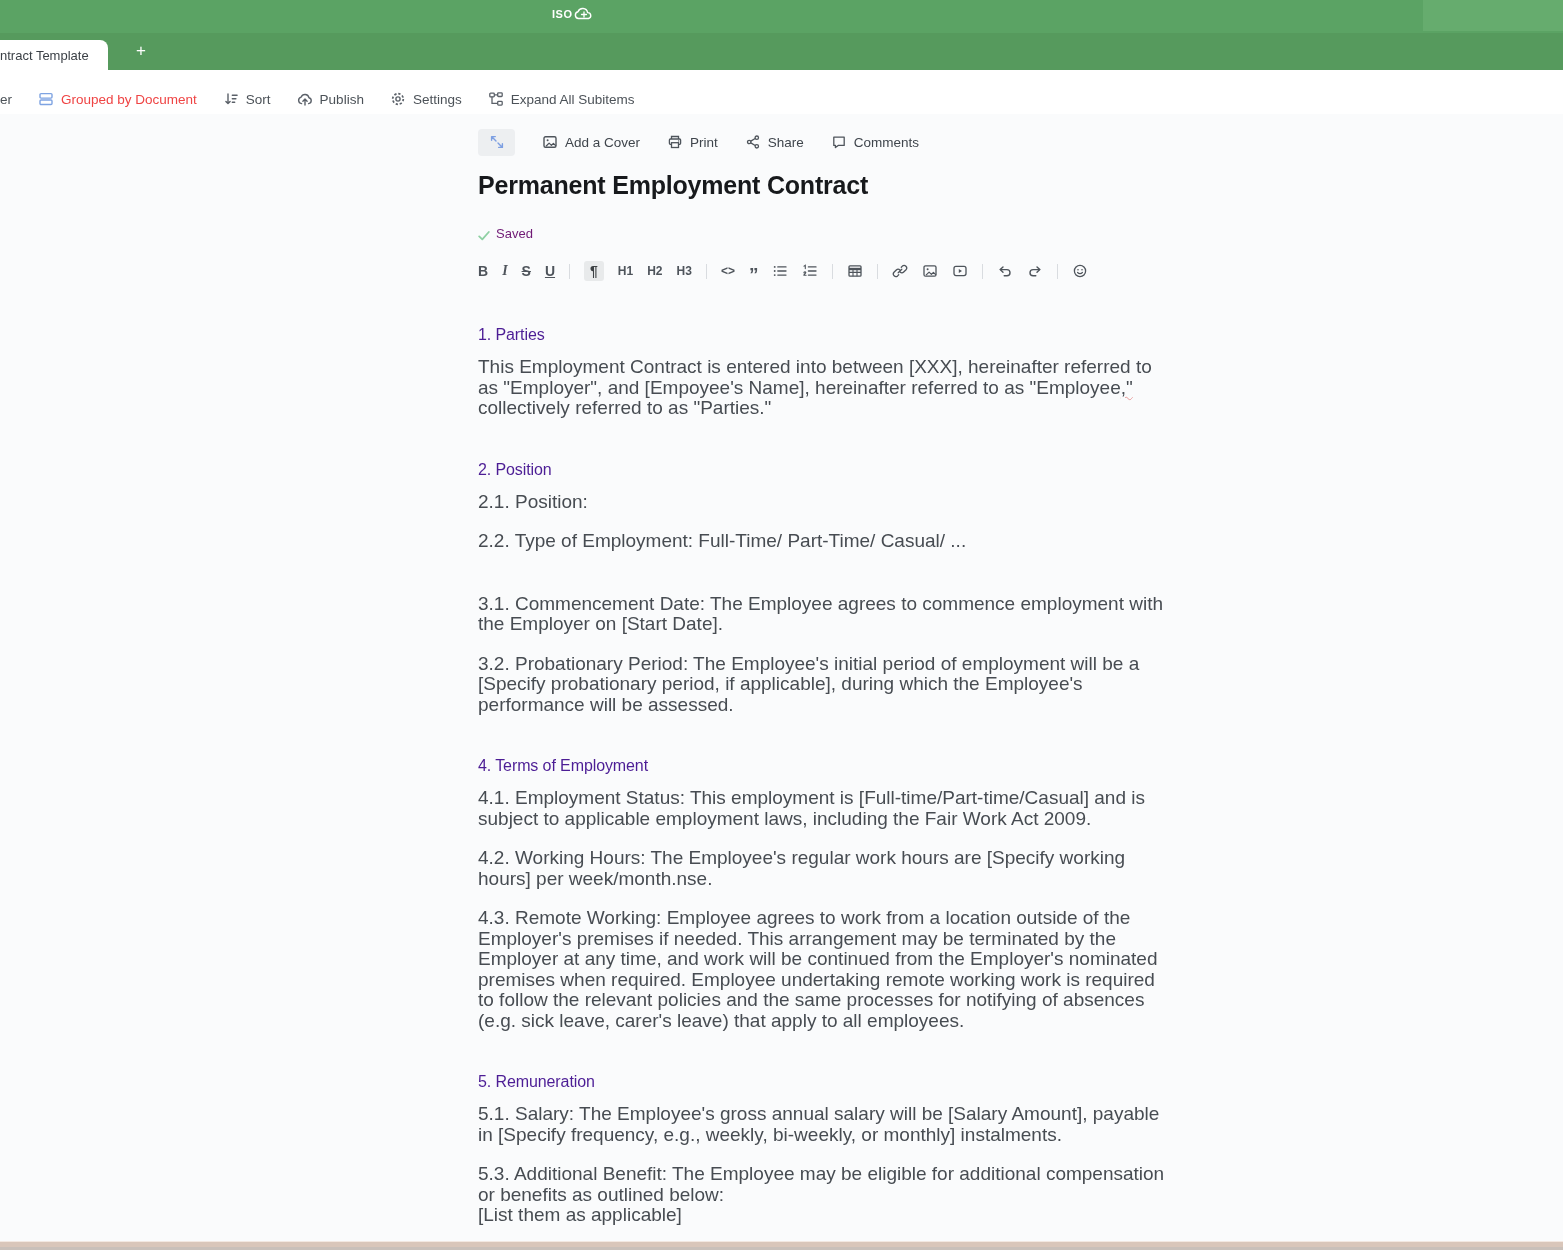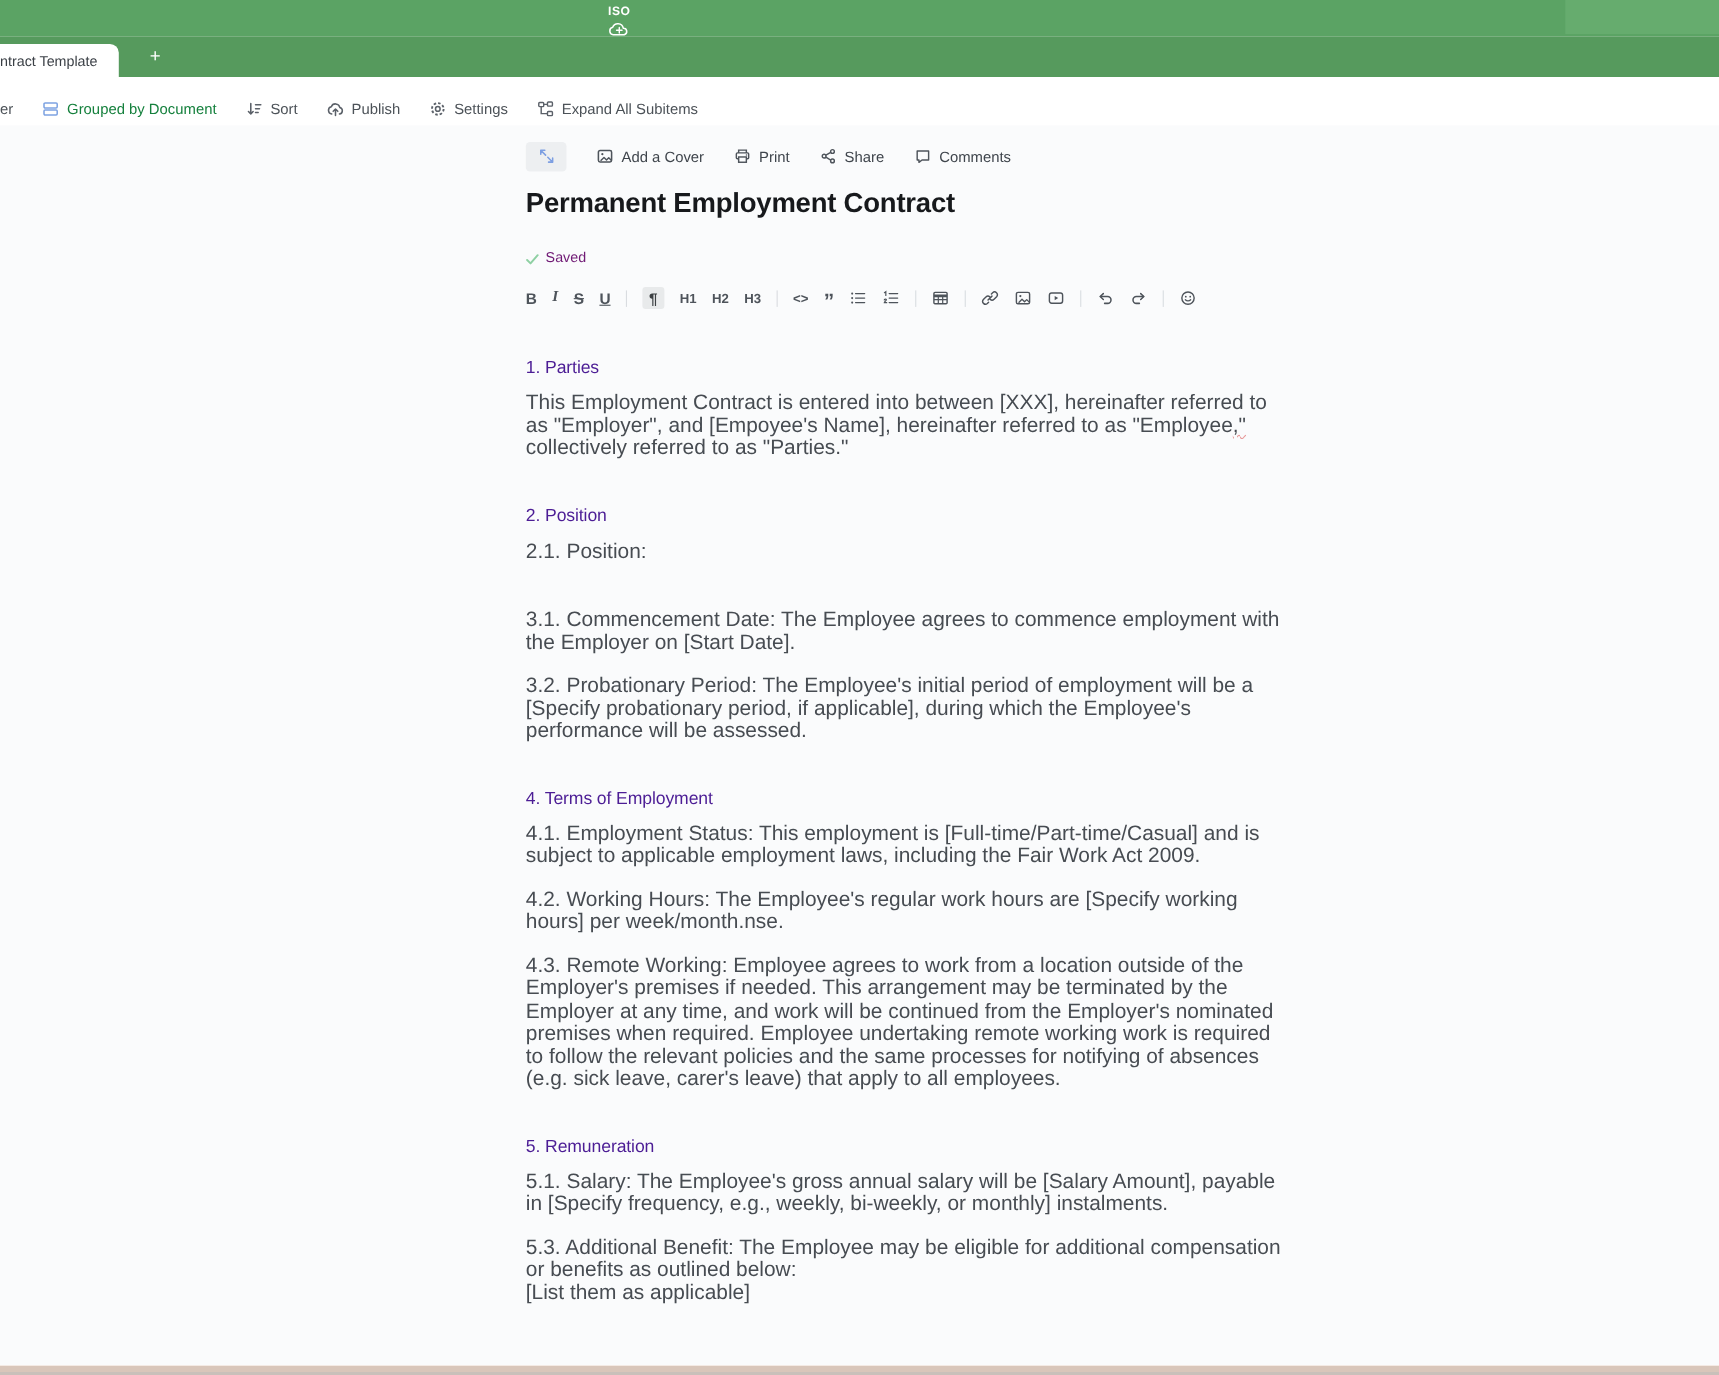--- a/index.html
+++ b/index.html
@@ -2,36 +2,36 @@
 <html><head>
 <meta charset="utf-8">
 <style>
   * { margin:0; padding:0; box-sizing:border-box; }
   html,body { width:1563px; height:1250px; overflow:hidden; background:#fff;
               font-family:"Liberation Sans","DejaVu Sans",sans-serif; }
 
   
   .topbar { position:relative; height:33px; background:#5ba364; }
   .topbar-corner { position:absolute; right:0; top:0; width:140px; height:31px; background:#66ac6e; }
-  .logo { position:absolute; left:552px; top:5px; display:flex; align-items:center; gap:1px; color:#fff;flex-direction:column; }
+  .logo { position:absolute; left:552px; top:5px; display:flex; align-items:center; gap:1px; color:#fff; }
   .logo-text { font-size:11px; font-weight:bold; letter-spacing:.5px; }
 
   .tabrow { position:relative; height:37px; background:#569a5d; }
   .tab { position:absolute; left:-14px; top:7px; height:30px; width:122px; background:#fff;
          border-radius:8px 8px 0 0; display:flex; align-items:center; padding-left:14px; }
   .tab-label { font-size:13px; color:#3a3f45; white-space:nowrap; }
   .newtab { position:absolute; left:130px; top:6px; width:22px; height:24px; color:#fff;
             font-size:17px; display:flex; align-items:center; justify-content:center; cursor:pointer; }
 
   
   .toolbar { height:59px; background:#fff; border-bottom:1px solid #e8eaec;
              display:flex; align-items:center; column-gap:26px; padding-left:0; }
   .tb-item { display:flex; align-items:center; gap:7px; font-size:13.5px; color:#4c5258; cursor:pointer; white-space:nowrap; }
   .tb-item svg { display:block; }
-  .tb-blue { color:#15803d; }
+  .tb-blue { color:#ef4444; }
   .tb-clipped { font-size:13.5px; color:#4c5258; }
 
   
   .content { position:absolute; top:114px; bottom:9px; left:0; right:0; background:#fafbfc; }
   .doc { margin-left:478px; width:692px; padding-top:14px; }
 
   .doc-toolbar { display:flex; align-items:center; column-gap:27px; height:28px; }
   .expand-btn { width:37px; height:27px; background:#edeff1; border-radius:4px;
                 display:flex; align-items:center; justify-content:center; cursor:pointer; }
   .dt-item { display:flex; align-items:center; gap:7px; font-size:13.5px; color:#3f454c; cursor:pointer; white-space:nowrap;justify-content:flex-end; }
@@ -254,20 +254,21 @@
     <div class="doc-body">
 
       <div class="sec">
         <h2>1. Parties</h2>
         <p><span>This Employment Contract is entered into between [XXX], hereinafter referred to as "Employer", and [Empoyee's Name], hereinafter referred to as "Employee</span><span class="squiggle">,"</span><span> collectively referred to as "Parties."</span></p>
       </div>
 
       <div class="sec">
         <h2>2. Position</h2>
         <p>2.1. Position:</p>
+        <p>2.2. Type of Employment: Full-Time/ Part-Time/ Casual/ ...</p>
       </div>
 
       <div class="sec">
         <p>3.1. Commencement Date: The Employee agrees to commence employment with the Employer on [Start Date].</p>
         <p>3.2. Probationary Period: The Employee's initial period of employment will be a [Specify probationary period, if applicable], during which the Employee's performance will be assessed.</p>
       </div>
 
       <div class="sec">
         <h2>4. Terms of Employment</h2>
         <p>4.1. Employment Status: This employment is [Full-time/Part-time/Casual] and is subject to applicable employment laws, including the Fair Work Act 2009.</p>

